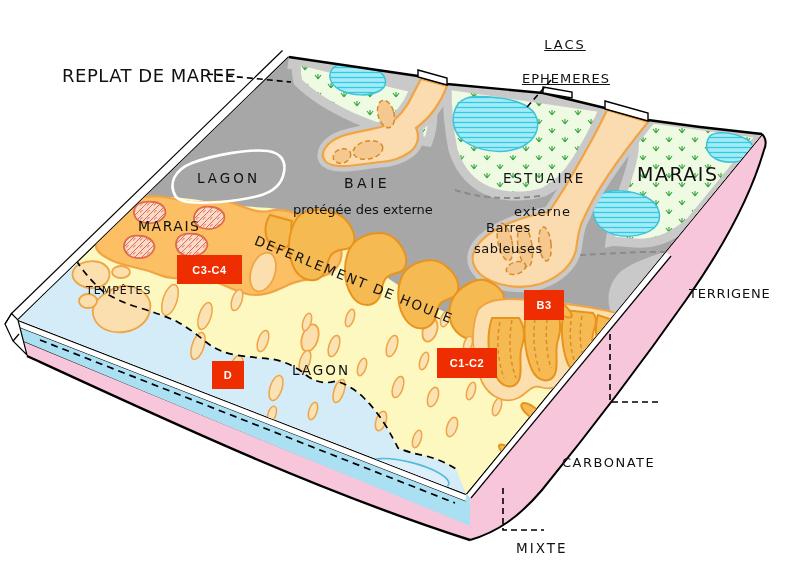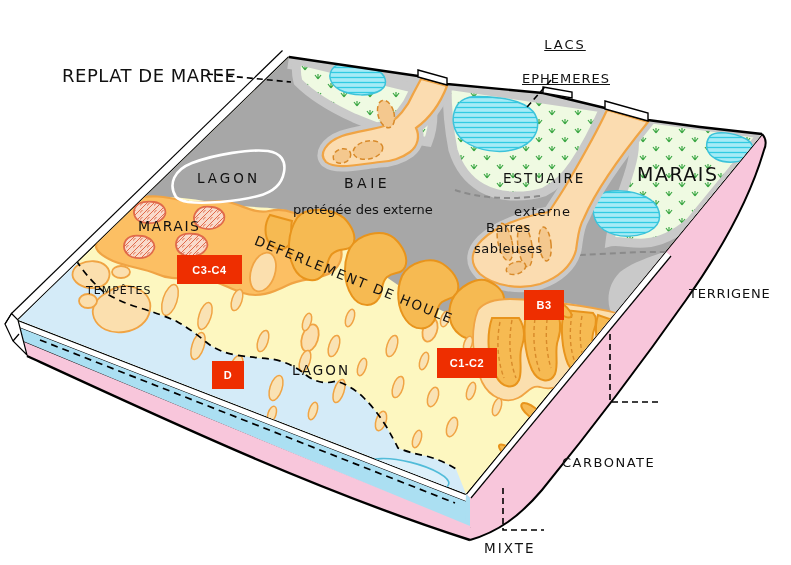--- a/index.html
+++ b/index.html
@@ -244,20 +244,20 @@
 <div class="lbl" style="left:514px;top:205px;letter-spacing:1px">externe</div>
 <div class="lbl" style="left:637px;top:164px;font-size:19px;letter-spacing:1.5px">MARAIS</div>
 <div class="lbl" style="left:138px;top:219px;font-size:14px;letter-spacing:1.5px">MARAIS</div>
 <div class="lbl" style="left:486px;top:221px;letter-spacing:0.5px">Barres</div>
 <div class="lbl" style="left:474px;top:242px;letter-spacing:0.5px">sableuses</div>
 <div class="lbl" style="left:258px;top:233px;font-size:13.5px;letter-spacing:2px;transform:rotate(22deg);transform-origin:0 0">DEFERLEMENT DE HOULE</div>
 <div class="lbl" style="left:86px;top:285px;font-size:11px;letter-spacing:1px">TEMPÊTES</div>
 <div class="lbl" style="left:292px;top:363px;font-size:13.5px;letter-spacing:2px">LAGON</div>
 <div class="lbl" style="left:689px;top:287px;letter-spacing:0.8px">TERRIGENE</div>
 <div class="lbl" style="left:562px;top:456px;letter-spacing:1.5px">CARBONATE</div>
-<div class="lbl" style="left:484px;top:541px;font-size:13.5px;letter-spacing:2px">MIXTE</div>
+<div class="lbl" style="left:516px;top:541px;font-size:13.5px;letter-spacing:2px">MIXTE</div>
 
 <div class="codebox" style="left:177px;top:255px;width:65px;height:29px">C3-C4</div>
 <div class="codebox" style="left:524px;top:290px;width:40px;height:30px">B3</div>
 <div class="codebox" style="left:212px;top:361px;width:32px;height:28px">D</div>
 <div class="codebox" style="left:437px;top:348px;width:60px;height:30px">C1-C2</div>
 
 </div>
 
 </body></html>

